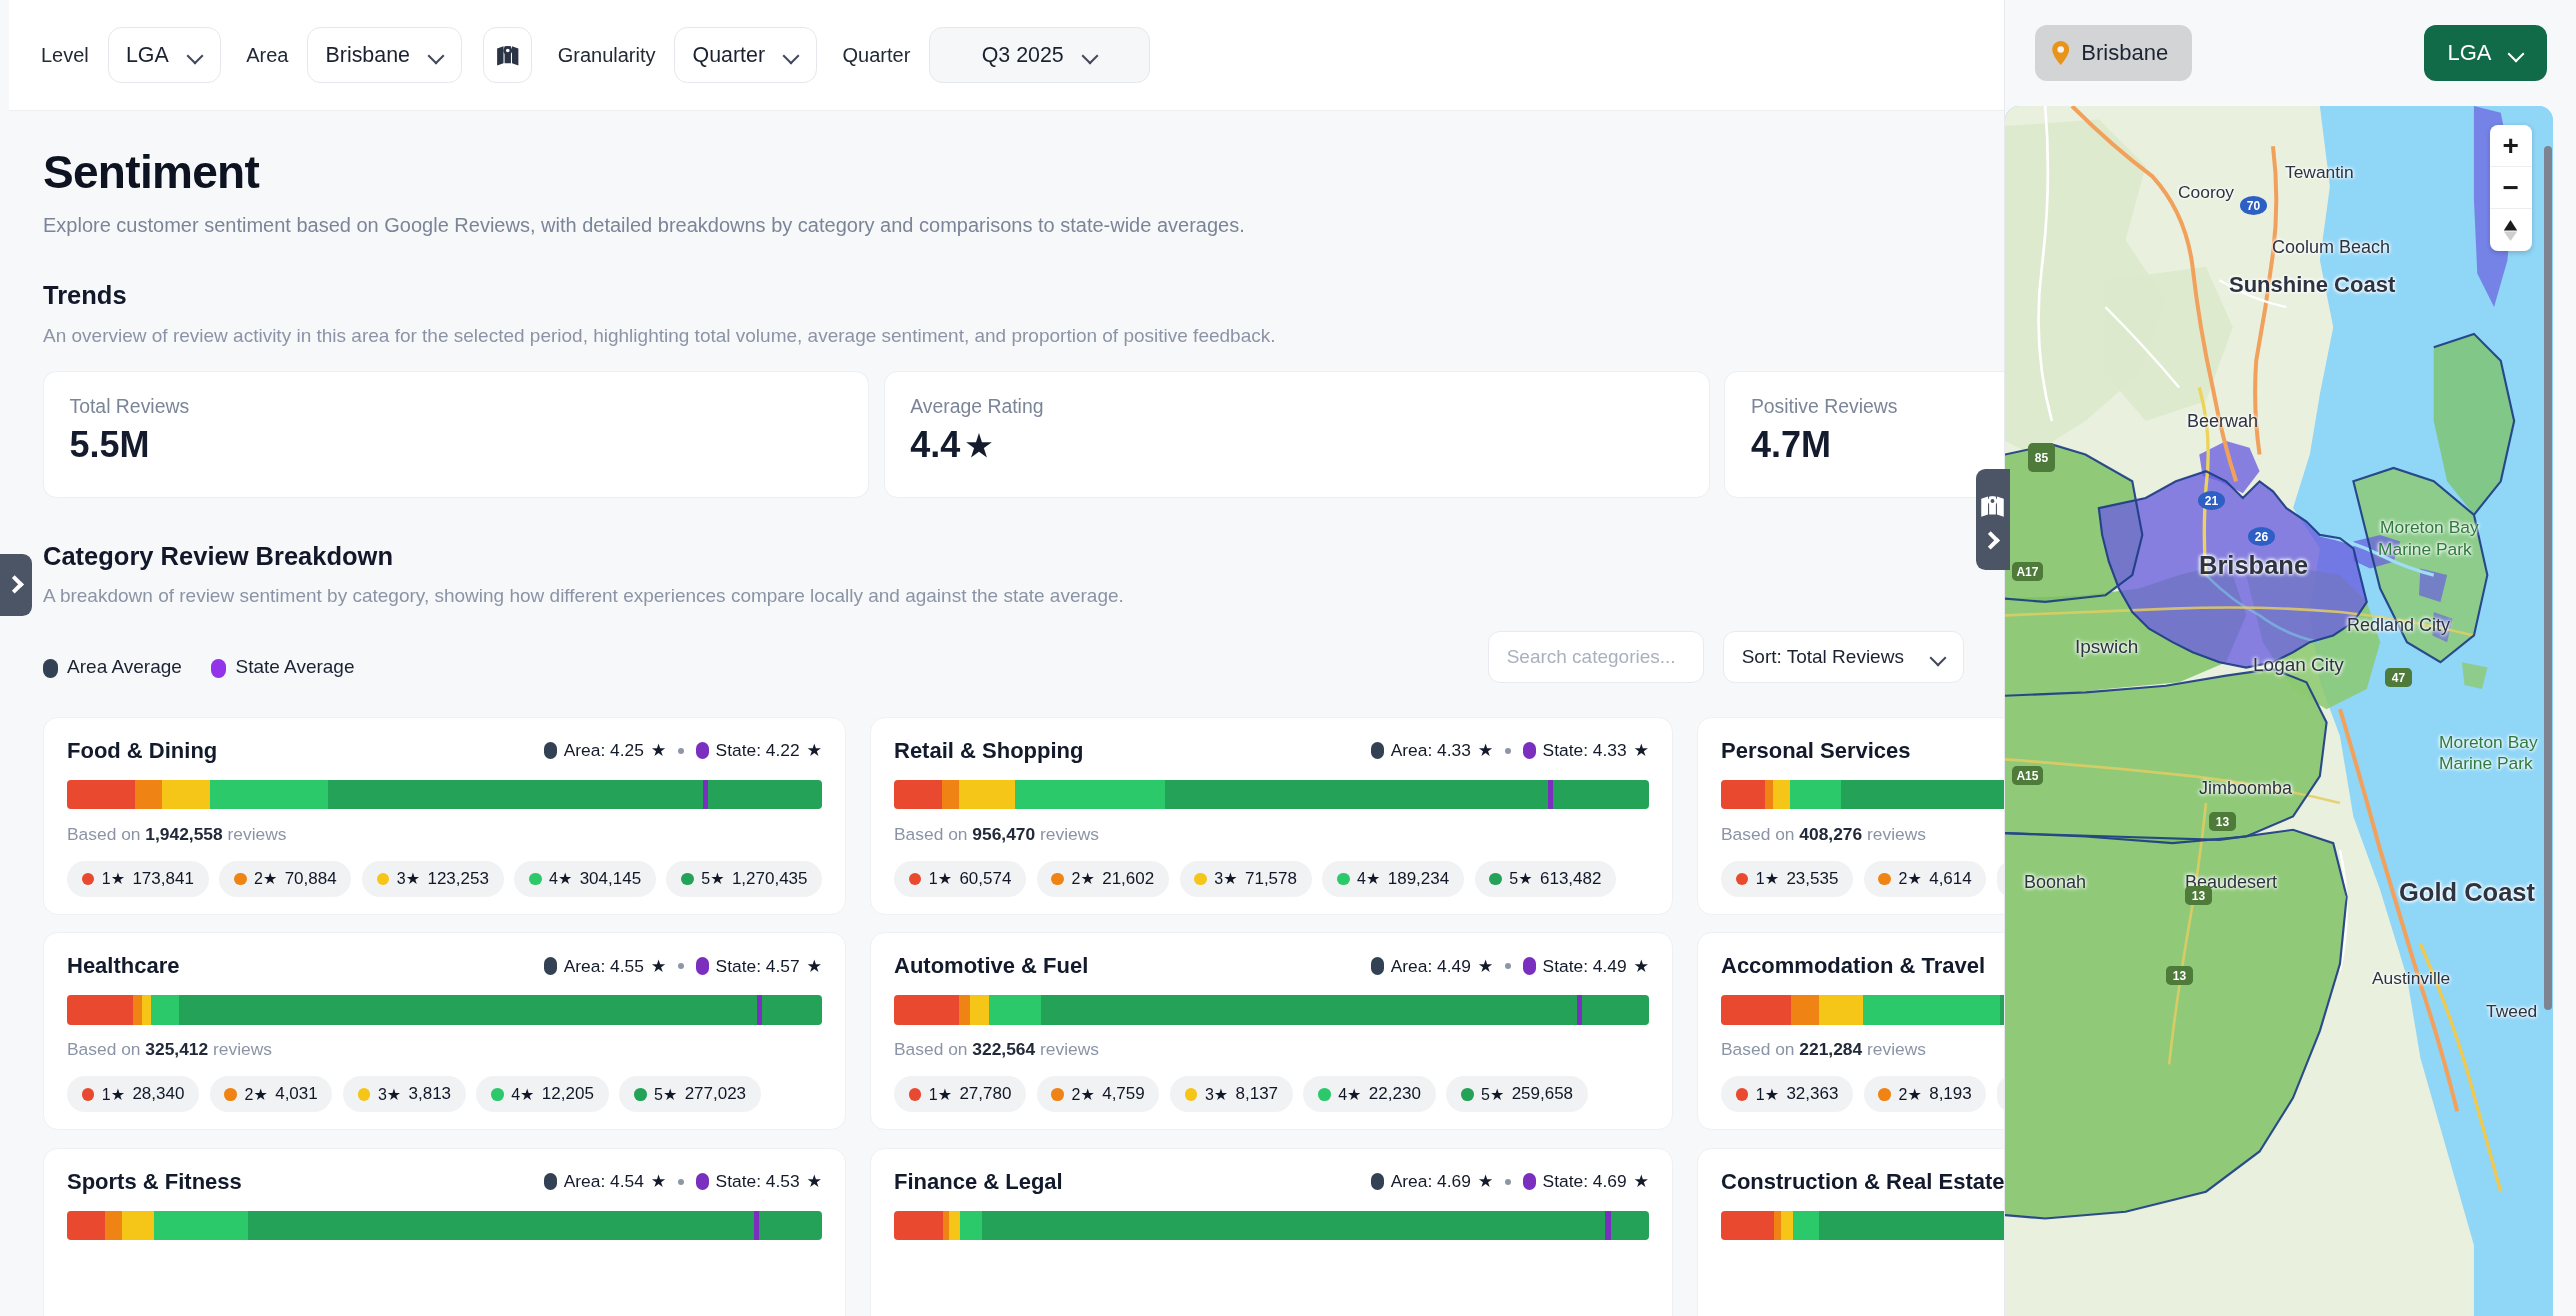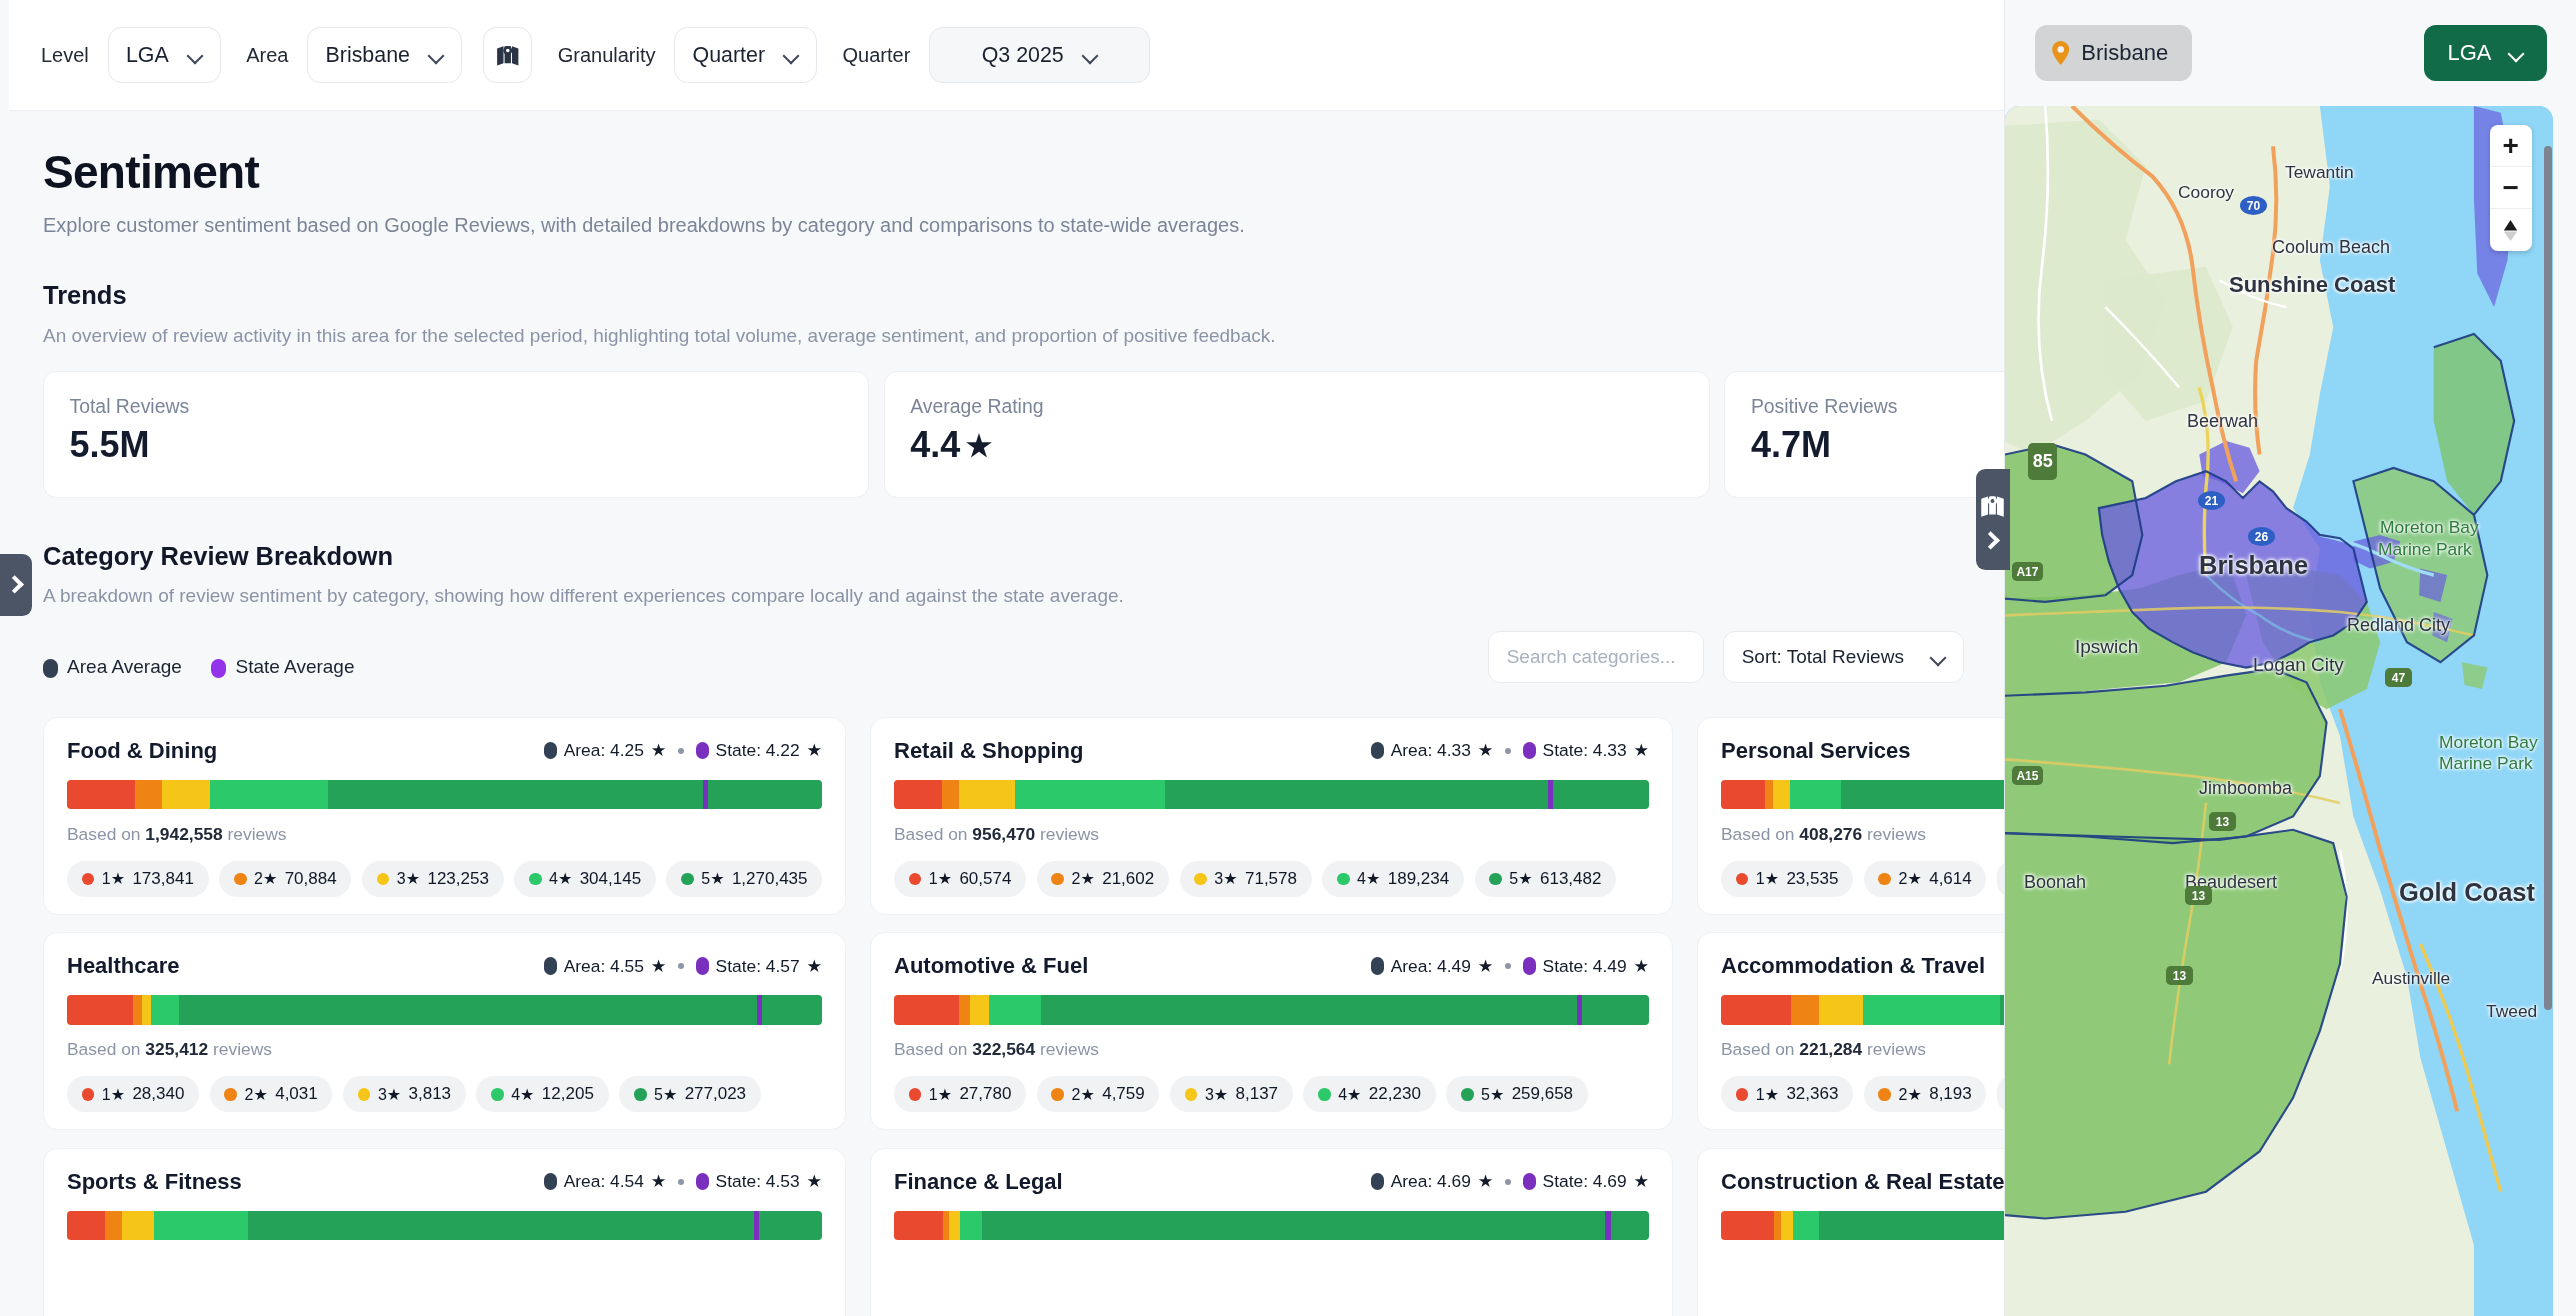--- a/index.html
+++ b/index.html
@@ -776,21 +776,21 @@
           <div class="map-label" style="left: 194px; top: 672px; font-size: 18px; font-weight: 400;">Jimboomba</div>
           <div class="map-label" style="left: 19px; top: 766px; font-size: 18px; font-weight: 400;">Boonah</div>
           <div class="map-label" style="left: 180px; top: 766px; font-size: 18px; font-weight: 400;">Beaudesert</div>
           <div class="map-label" style="left: 394px; top: 772px; font-size: 25.5px; font-weight: 600;">Gold Coast</div>
           <div class="map-label" style="left: 367px; top: 862px; font-size: 17.4px; font-weight: 400;">Austinville</div>
           <div class="map-label" style="left: 481px; top: 895px; font-size: 17.4px; font-weight: 400;">Tweed</div>
         </div>
 
       <div id="map-shields">
           <div style="position: absolute; left: 235px; top: 90px; min-width: 27px; height: 19px; padding: 0px 4.7px; display: flex; align-items: center; justify-content: center; font-size: 12px; font-weight: 600; color: rgb(255, 255, 255); border-radius: 50%; background: rgb(46, 95, 196);">70</div>
-          <div style="position: absolute; left: 23px; top: 337px; min-width: 27px; height: 37px; padding: 0px 4.7px; display: flex; align-items: center; justify-content: center; font-size: 18px; font-weight: 600; color: rgb(255, 255, 255); border-radius: 4.7px; background: rgb(78, 122, 58);">85</div>
+          <div style="position: absolute; left: 23px; top: 337px; min-width: 27px; height: 29px; padding: 0px 4.7px; display: flex; align-items: center; justify-content: center; font-size: 12px; font-weight: 600; color: rgb(255, 255, 255); border-radius: 4.7px; background: rgb(78, 122, 58);">85</div>
           <div style="position: absolute; left: 193px; top: 385px; min-width: 27px; height: 19px; padding: 0px 4.7px; display: flex; align-items: center; justify-content: center; font-size: 12px; font-weight: 600; color: rgb(255, 255, 255); border-radius: 50%; background: rgb(46, 95, 196);">21</div>
           <div style="position: absolute; left: 6.7px; top: 456px; min-width: 27px; height: 19px; padding: 0px 4.7px; display: flex; align-items: center; justify-content: center; font-size: 12px; font-weight: 600; color: rgb(255, 255, 255); border-radius: 4.7px; background: rgb(78, 122, 58);">A17</div>
           <div style="position: absolute; left: 243px; top: 421px; min-width: 27px; height: 19px; padding: 0px 4.7px; display: flex; align-items: center; justify-content: center; font-size: 12px; font-weight: 600; color: rgb(255, 255, 255); border-radius: 50%; background: rgb(46, 95, 196);">26</div>
           <div style="position: absolute; left: 6.7px; top: 660px; min-width: 27px; height: 19px; padding: 0px 4.7px; display: flex; align-items: center; justify-content: center; font-size: 12px; font-weight: 600; color: rgb(255, 255, 255); border-radius: 4.7px; background: rgb(78, 122, 58);">A15</div>
           <div style="position: absolute; left: 380px; top: 562px; min-width: 27px; height: 19px; padding: 0px 4.7px; display: flex; align-items: center; justify-content: center; font-size: 12px; font-weight: 600; color: rgb(255, 255, 255); border-radius: 4.7px; background: rgb(78, 122, 58);">47</div>
           <div style="position: absolute; left: 204px; top: 706px; min-width: 27px; height: 19px; padding: 0px 4.7px; display: flex; align-items: center; justify-content: center; font-size: 12px; font-weight: 600; color: rgb(255, 255, 255); border-radius: 4.7px; background: rgb(78, 122, 58);">13</div>
           <div style="position: absolute; left: 180px; top: 780px; min-width: 27px; height: 19px; padding: 0px 4.7px; display: flex; align-items: center; justify-content: center; font-size: 12px; font-weight: 600; color: rgb(255, 255, 255); border-radius: 4.7px; background: rgb(78, 122, 58);">13</div>
           <div style="position: absolute; left: 161px; top: 860px; min-width: 27px; height: 19px; padding: 0px 4.7px; display: flex; align-items: center; justify-content: center; font-size: 12px; font-weight: 600; color: rgb(255, 255, 255); border-radius: 4.7px; background: rgb(78, 122, 58);">13</div>
         </div>
 

